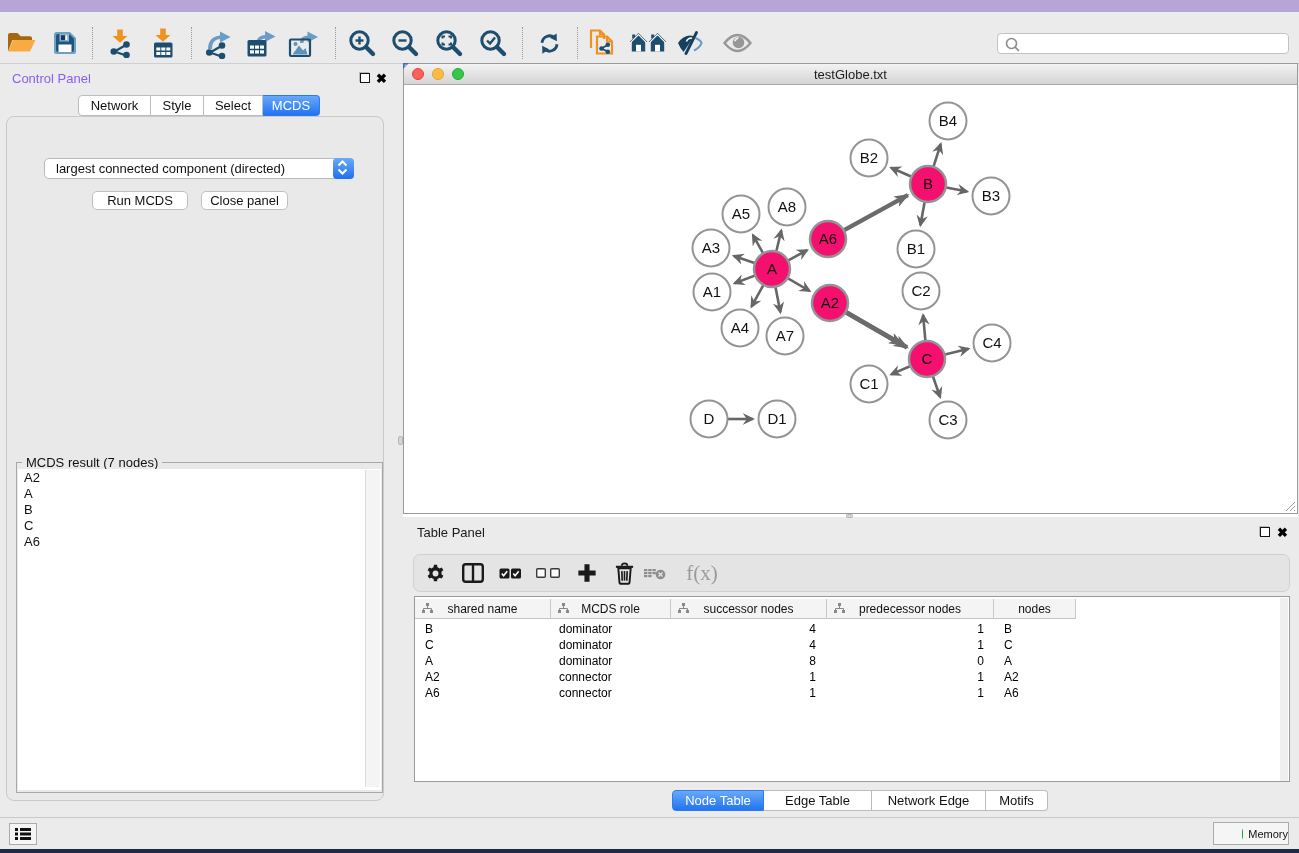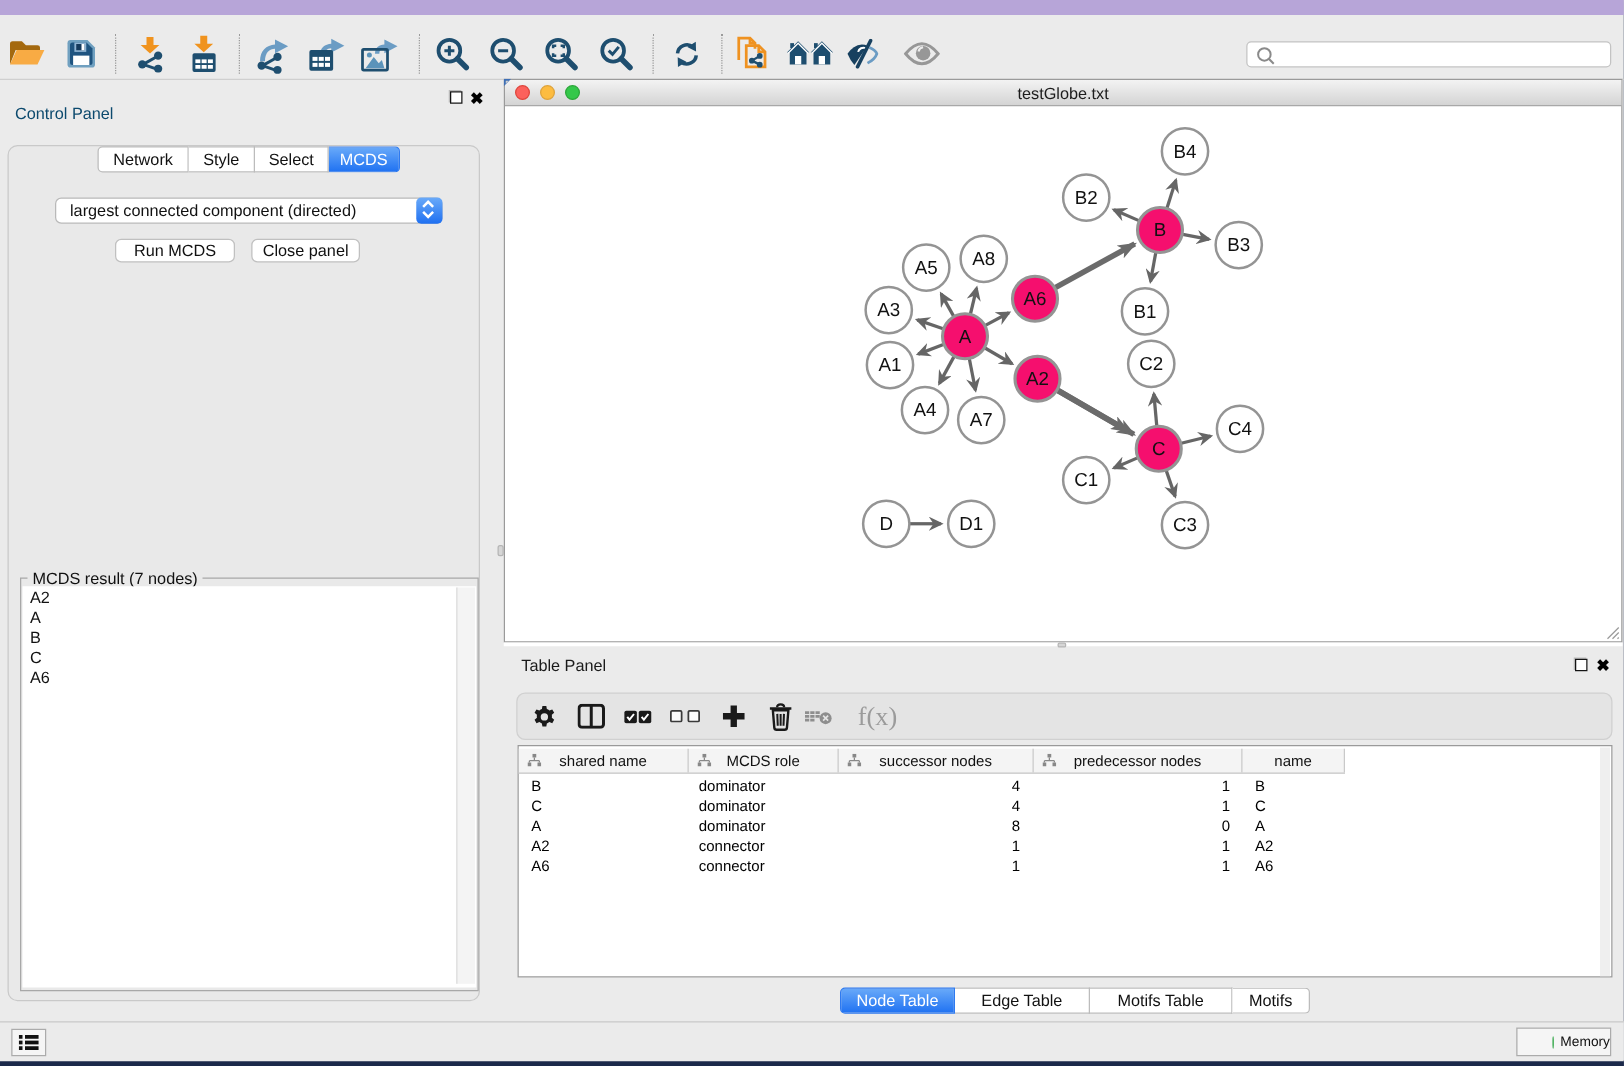--- a/index.html
+++ b/index.html
@@ -8,25 +8,25 @@
 #titlebar{position:absolute;left:0;top:2px;width:1299px;height:20px;
 background:linear-gradient(#ebebeb,#d3d3d3);border-bottom:1px solid #b6b6b6;border-radius:6px 6px 0 0;}
 .tl{position:absolute;border-radius:50%;}
 #title-text{position:absolute;top:3px;left:0;width:100%;text-align:center;
 font-size:13px;color:#3a3a3a;}
 .sep{position:absolute;top:27px;height:32px;width:0;border-left:1px dotted #9a9a9a;}
 .ti{position:absolute;top:23px;height:40px;width:44px;display:flex;align-items:center;justify-content:center;}
 #searchbox{position:absolute;left:997px;top:33px;width:292px;height:21px;background:#fff;
 border:1px solid #c3c3c3;border-radius:4px;}
 #hline63{position:absolute;left:0;top:63px;width:1299px;height:1px;background:#cfcfcf;}
-#cp-title{position:absolute;left:12px;top:83px;font-size:13px;color:#0c4a6e;}
+#cp-title{position:absolute;left:12px;top:71px;font-size:13px;color:#8b5cf6;}
 .winbtn{position:absolute;font-size:13px;color:#000;font-weight:bold;}
 #cp-box{position:absolute;left:6px;top:116px;width:378px;height:685px;
 border:1px solid #c9c9c9;border-radius:8px;background:#e9e9e9;}
-#cp-tabs{position:absolute;left:78px;top:95px;height:21px;display:flex;font-size:13px;margin-top:22px;}
+#cp-tabs{position:absolute;left:78px;top:95px;height:21px;display:flex;font-size:13px;}
 .tab{border:1px solid #bcbcbc;background:#fff;color:#111;display:flex;align-items:center;
 justify-content:center;border-left:none;}
 .tab.first{border-left:1px solid #bcbcbc;border-radius:4px 0 0 4px;}
 .tab.last{border-radius:0 4px 4px 0;}
 .tab.sel{background:linear-gradient(#68a9f9,#2173f2);color:#fff;border-color:#2e7af0;}
 #opt-label{position:absolute;left:4px;top:134px;width:391px;text-align:center;font-size:13px;color:#1a1a1a;}
 #combo{position:absolute;left:44px;top:158px;width:310px;height:21px;background:#fff;
 border:1px solid #b9b9b9;border-radius:5px;font-size:13px;color:#111;line-height:19px;padding-left:11px;}
 #combo .step{position:absolute;right:-1px;top:-1px;width:21px;height:21px;border-radius:4px;
 background:linear-gradient(#6aaaf9,#1f70f1);}
@@ -491,21 +491,21 @@
               <rect x="0" y="7" width="3" height="3"></rect>
               <rect x="8" y="7" width="3" height="3"></rect>
             </g>
             <g stroke="#888" stroke-width="1">
               <line x1="5.5" y1="3" x2="5.5" y2="5.5"></line>
               <line x1="1.5" y1="5.5" x2="9.5" y2="5.5"></line>
               <line x1="1.5" y1="5.5" x2="1.5" y2="7"></line>
               <line x1="9.5" y1="5.5" x2="9.5" y2="7"></line>
             </g>
           </svg>predecessor nodes</div>
-  <div class="hcol" style="left:579px;width:82px;">name</div>
+  <div class="hcol" style="left:579px;width:82px;">nodes</div>
  </div>
  <div id="tp-rows">
 <div class="trow" style="left:10px;top:24px;">B</div>
         <div class="trow" style="left:144px;top:24px;">dominator</div>
         <div class="trow num" style="left:300px;top:24px;width:101px;">4</div>
         <div class="trow num" style="left:460px;top:24px;width:109px;">1</div>
         <div class="trow" style="left:589px;top:24px;">B</div>
 <div class="trow" style="left:10px;top:40px;">C</div>
         <div class="trow" style="left:144px;top:40px;">dominator</div>
         <div class="trow num" style="left:300px;top:40px;width:101px;">4</div>
@@ -525,21 +525,21 @@
         <div class="trow" style="left:144px;top:88px;">connector</div>
         <div class="trow num" style="left:300px;top:88px;width:101px;">1</div>
         <div class="trow num" style="left:460px;top:88px;width:109px;">1</div>
         <div class="trow" style="left:589px;top:88px;">A6</div>
 </div>
  <div id="tp-scroll"></div>
 </div>
 <div id="tp-tabs">
   <div class="tab first sel" style="width:92px;">Node Table</div>
   <div class="tab" style="width:108px;">Edge Table</div>
-  <div class="tab" style="width:114px;">Motifs Table</div>
+  <div class="tab" style="width:114px;">Network Edge</div>
   <div class="tab last" style="width:62px;">Motifs</div>
 </div>
 
 <div id="statusbar"></div>
 <div id="listbtn">
 <svg width="16" height="14" viewBox="0 0 16 14">
         <g fill="#111">
           <rect x="0" y="1" width="3" height="3"></rect>
           <rect x="0" y="5.5" width="3" height="3"></rect>
           <rect x="0" y="10" width="3" height="3"></rect>

